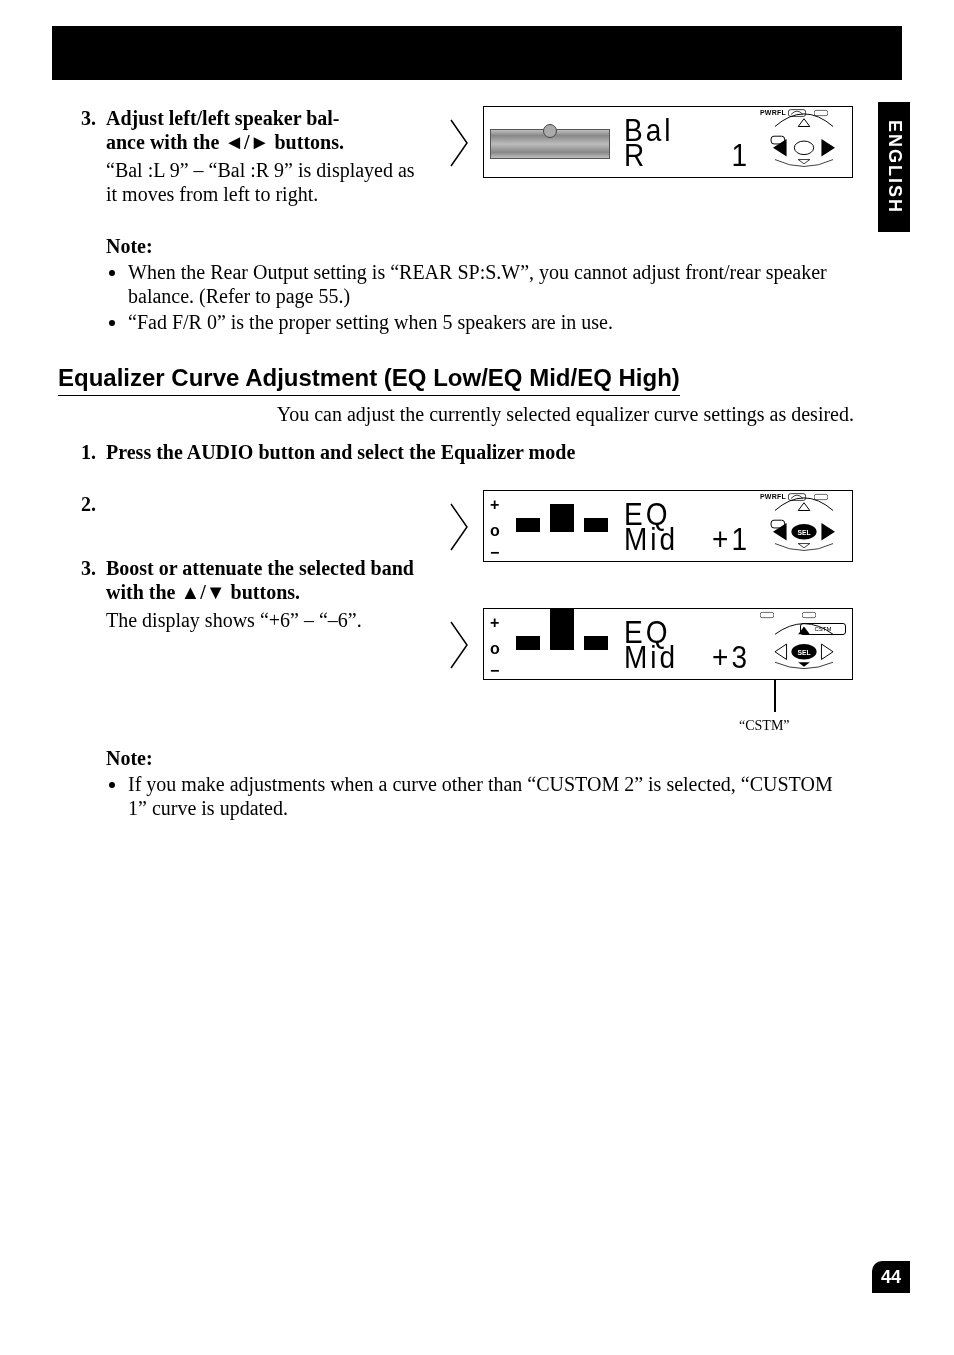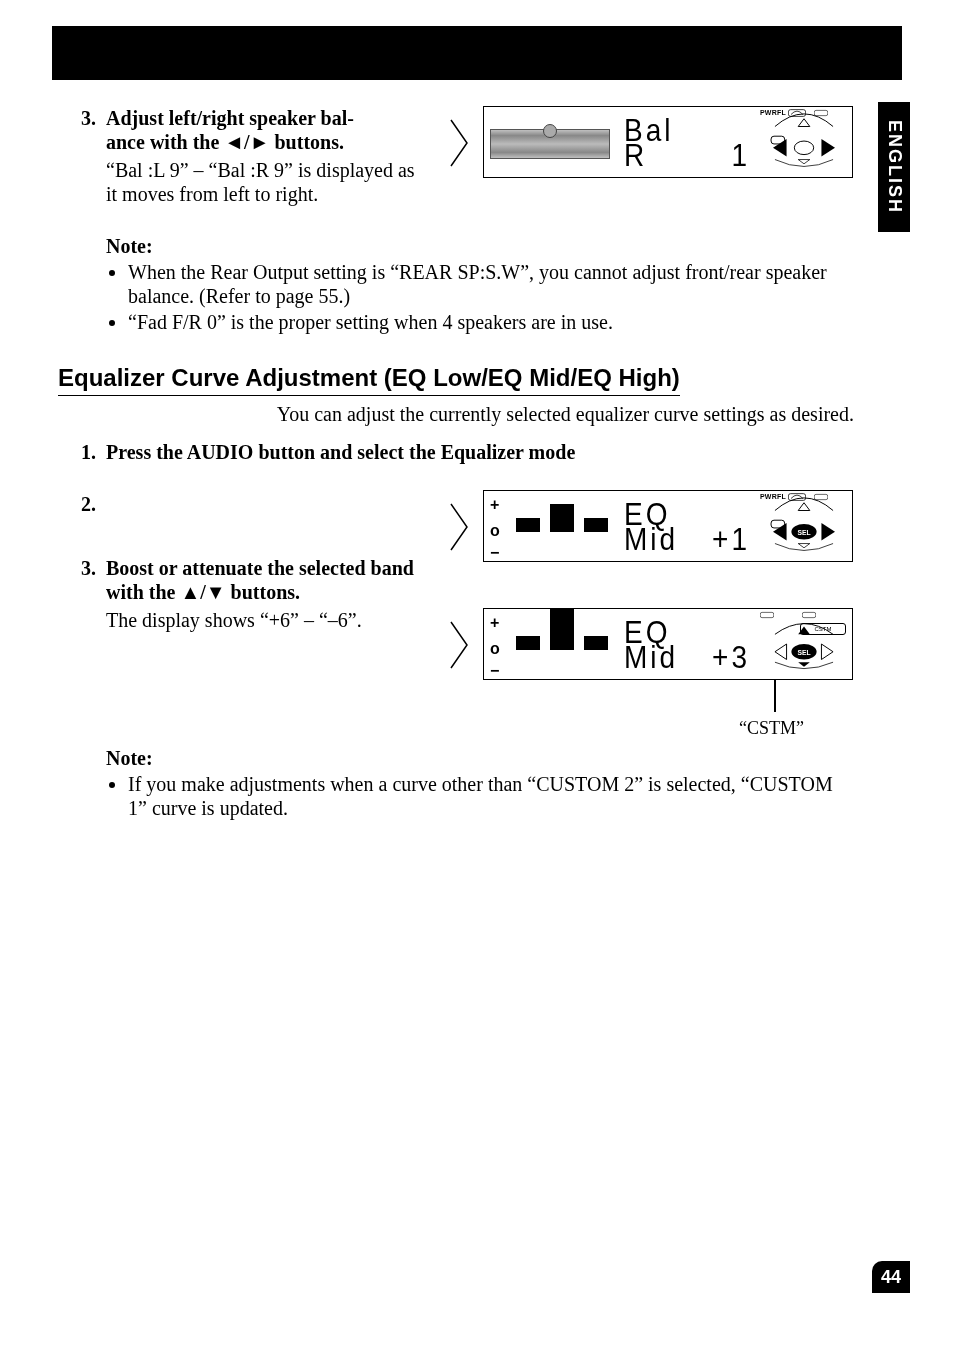--- a/index.html
+++ b/index.html
@@ -247,21 +247,21 @@
     font-family: Arial, sans-serif;
     font-size: 7px;
     font-weight: bold;
     letter-spacing: 0.2px;
   }
 
   .cstm-caption {
     position: absolute;
     left: 290px;
     top: 110px;
-    font-size: 18px;
+    font-size: 14px;
   }
   .cstm-pointer {
     position: absolute;
     left: 325px;
     top: 72px;
     width: 2px;
     height: 32px;
     background: #000;
   }
 
@@ -277,32 +277,32 @@
   <div class="side-tab">ENGLISH</div>
 
   <div class="page-num">44</div>
 
   <div class="content">
 
     
     <div class="step-row with-fig">
       <div class="indent-main bold">3.</div>
       <div class="step-text">
-        <span class="bold">Adjust left/right speaker bal-</span><br>
+        <span class="bold">Adjust left/left speaker bal-</span><br>
         <span class="bold">ance with the </span><span class="bold">◄/►</span><span class="bold"> buttons.</span>
         <div style="margin-top:4px;">“Bal :L 9” – “Bal :R 9” is displayed as it moves from left to right.</div>
       </div>
     </div>
 
     
     <div class="note-block">
       <span class="bold">Note:</span>
       <ul>
         <li>When the Rear Output setting is “REAR SP:S.W”, you cannot adjust front/rear speaker balance. (Refer to page 55.)</li>
-        <li>“Fad F/R 0” is the proper setting when 4 speakers are in use.</li>
+        <li>“Fad F/R 0” is the proper setting when 5 speakers are in use.</li>
       </ul>
     </div>
 
     
     <div class="h2">Equalizer Curve Adjustment (EQ Low/EQ Mid/EQ High)</div>
     <div class="h2-intro">You can adjust the currently selected equalizer curve settings as desired.</div>
 
     
     <div class="step-row">
       <div class="indent-main bold">1.</div>

